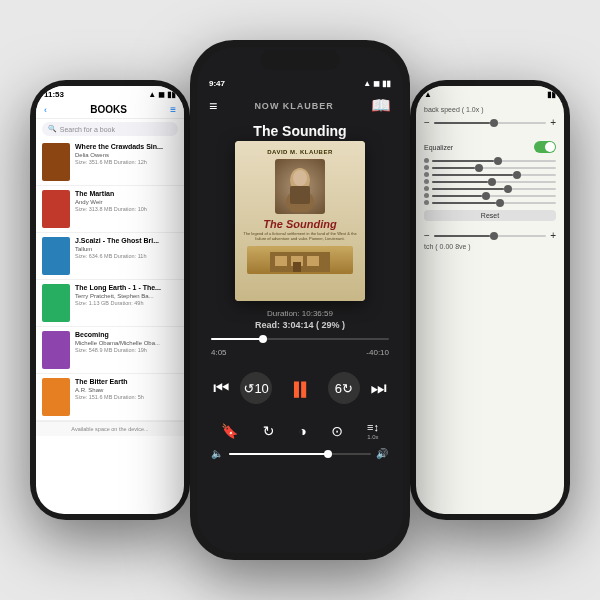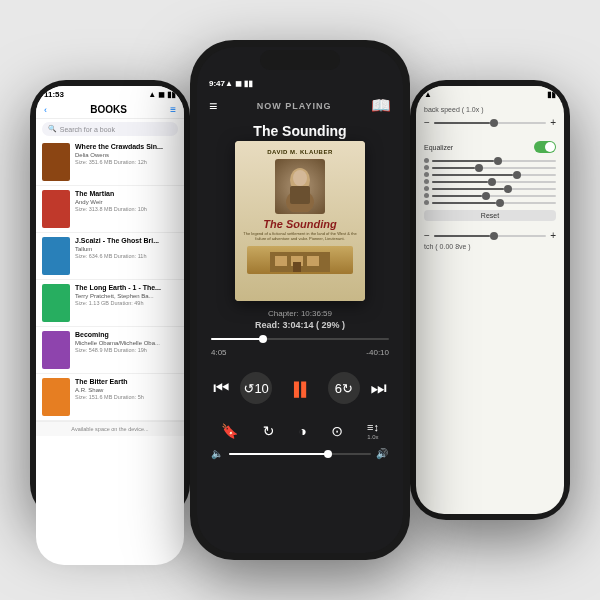--- a/index.html
+++ b/index.html
@@ -40,21 +40,21 @@
     
     .phone-left {
       width: 160px;
       height: 440px;
       left: 10px;
       top: 60px;
       z-index: 1;
     }
     .phone-left .phone-screen {
       width: 148px;
-      height: 479px;
+      height: 428px;
       margin: 6px;
     }
 
     
     .phone-right {
       width: 160px;
       height: 440px;
       right: 10px;
       top: 60px;
       z-index: 1;
@@ -320,21 +320,21 @@
     }
     .pitch-label {
       font-size: 7px;
       color: #555;
     }
 
     
     .center-status-bar {
       padding: 32px 12px 4px;
       display: flex;
-      justify-content: flex-start;
+      justify-content: space-between;
       align-items: center;
       font-size: 8px;
       font-weight: 600;
       color: #fff;
     }
     .center-nav-bar {
       display: flex;
       justify-content: space-between;
       align-items: center;
       padding: 4px 12px 8px;
@@ -779,21 +779,21 @@
     <div class="notch"></div>
     <div class="phone-screen">
 
       <div class="center-status-bar">
         <span>9:47</span>
         <span style="font-size:8px;">▲ ◼ ▮▮</span>
       </div>
 
       <div class="center-nav-bar">
         <span class="hamburger-icon">≡</span>
-        <span class="center-nav-title">NOW PLAYING</span>
+        <span class="center-nav-title">NOW KLAUBER</span>
         <span class="book-icon-nav">📖</span>
       </div>
 
       <div class="center-book-title">The Sounding</div>
 
       <div class="cover-container">
         <div class="center-cover">
           <div class="cover-inner">
             <div class="cover-author-name">DAVID M. KLAUBER</div>
             <div class="cover-portrait">
@@ -812,21 +812,21 @@
                 <rect x="10" y="8" width="12" height="10" fill="#c8a060"></rect>
                 <rect x="26" y="8" width="12" height="10" fill="#c8a060"></rect>
                 <rect x="42" y="8" width="12" height="10" fill="#c8a060"></rect>
                 <rect x="28" y="14" width="8" height="10" fill="#6a4820"></rect>
               </svg>
             </div>
           </div>
         </div>
       </div>
 
-      <div class="duration-info">Chapter: 10:36:59</div>
+      <div class="duration-info">Duration: 10:36:59</div>
       <div class="read-info">Read: 3:04:14 ( 29% )</div>
 
       <div class="progress-bar-container">
         <div class="progress-track">
           <div class="progress-fill"></div>
           <div class="progress-thumb"></div>
         </div>
       </div>
 
 

